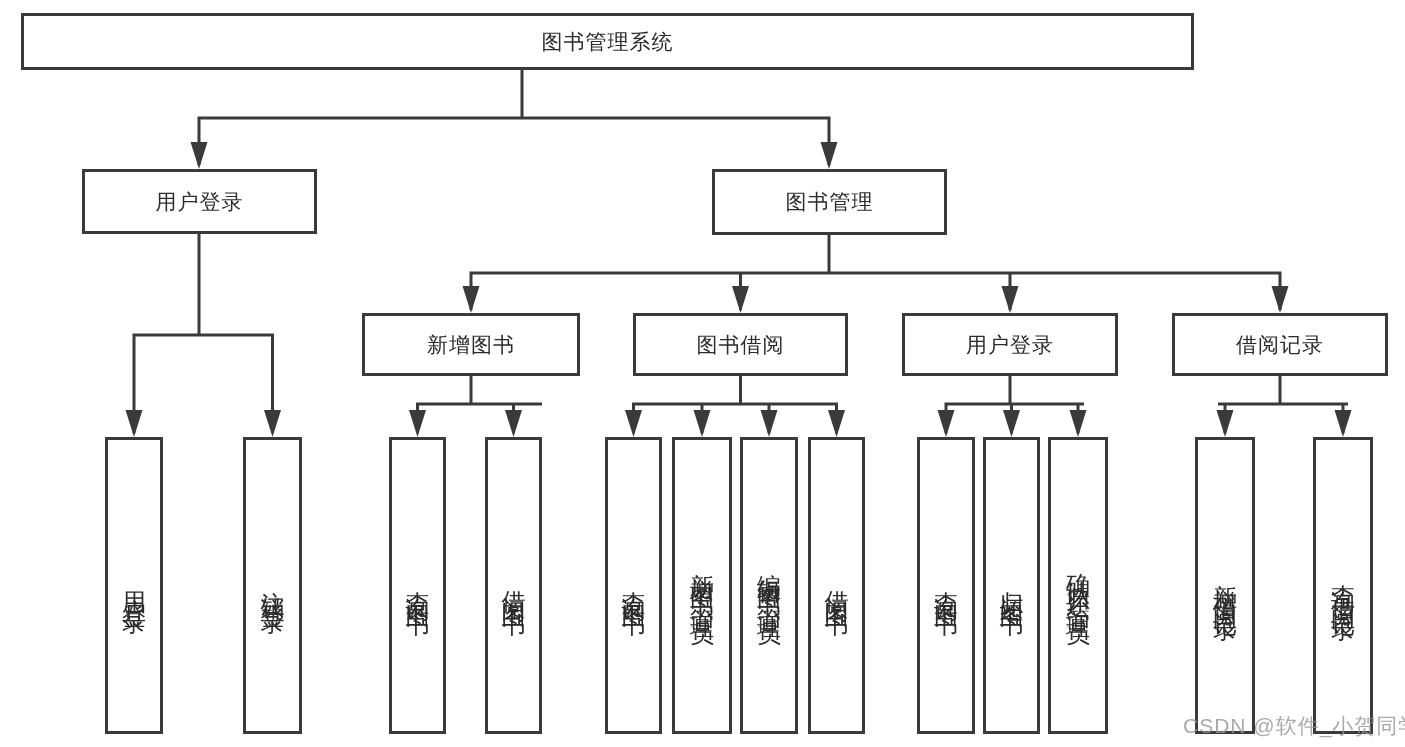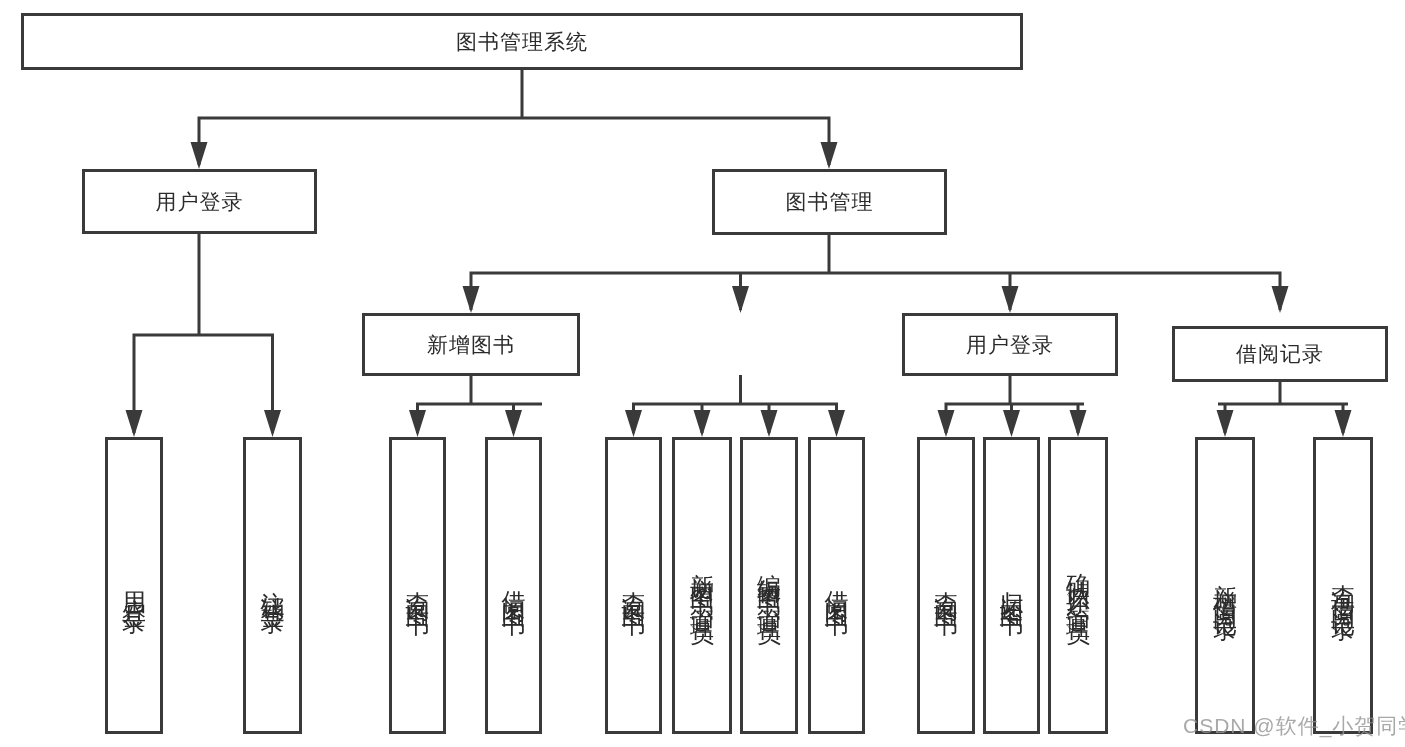--- a/index.html
+++ b/index.html
@@ -81,38 +81,41 @@
              M693.5 410 L710.5 410 L702 437 Z
              M760.5 410 L777.5 410 L769 437 Z
              M828 410 L845 410 L836.5 437 Z
              M937.5 410 L954.5 410 L946 437 Z
              M1003 410 L1020 410 L1011.5 437 Z
              M1069.5 410 L1086.5 410 L1078 437 Z
              M1216.5 410 L1233.5 410 L1225 437 Z
              M1334.5 410 L1351.5 410 L1343 437 Z"></path>
   </svg>
 
-  <div class="node h" style="left:21px;top:13px;width:1002px;height:57px">
+  <div class="node h" style="left:21px;top:13px;width:1173px;height:57px">
     <span>图书管理系统</span>
   </div>
 
   <div class="node h" style="left:82px;top:169px;width:235px;height:65px">
     <span>用户登录</span>
   </div>
   <div class="node h" style="left:712px;top:169px;width:235px;height:66px">
     <span>图书管理</span>
   </div>
 
   <div class="node h" style="left:362px;top:313px;width:218px;height:63px">
     <span>新增图书</span>
   </div>
+  <div class="node h" style="left:633px;top:313px;width:215px;height:63px">
+    <span>图书借阅</span>
+  </div>
   <div class="node h" style="left:902px;top:313px;width:216px;height:63px">
     <span>用户登录</span>
   </div>
-  <div class="node h" style="left:1172px;top:326px;width:216px;height:56px">
+  <div class="node h" style="left:1172px;top:313px;width:216px;height:63px">
     <span>借阅记录</span>
   </div>
 
   <div class="node v" style="left:105px;top:437px;width:58px;height:297px">
     <span class="vt">用户登录</span>
   </div>
   <div class="node v" style="left:243px;top:437px;width:59px;height:297px">
     <span class="vt">注销登录</span>
   </div>
 

